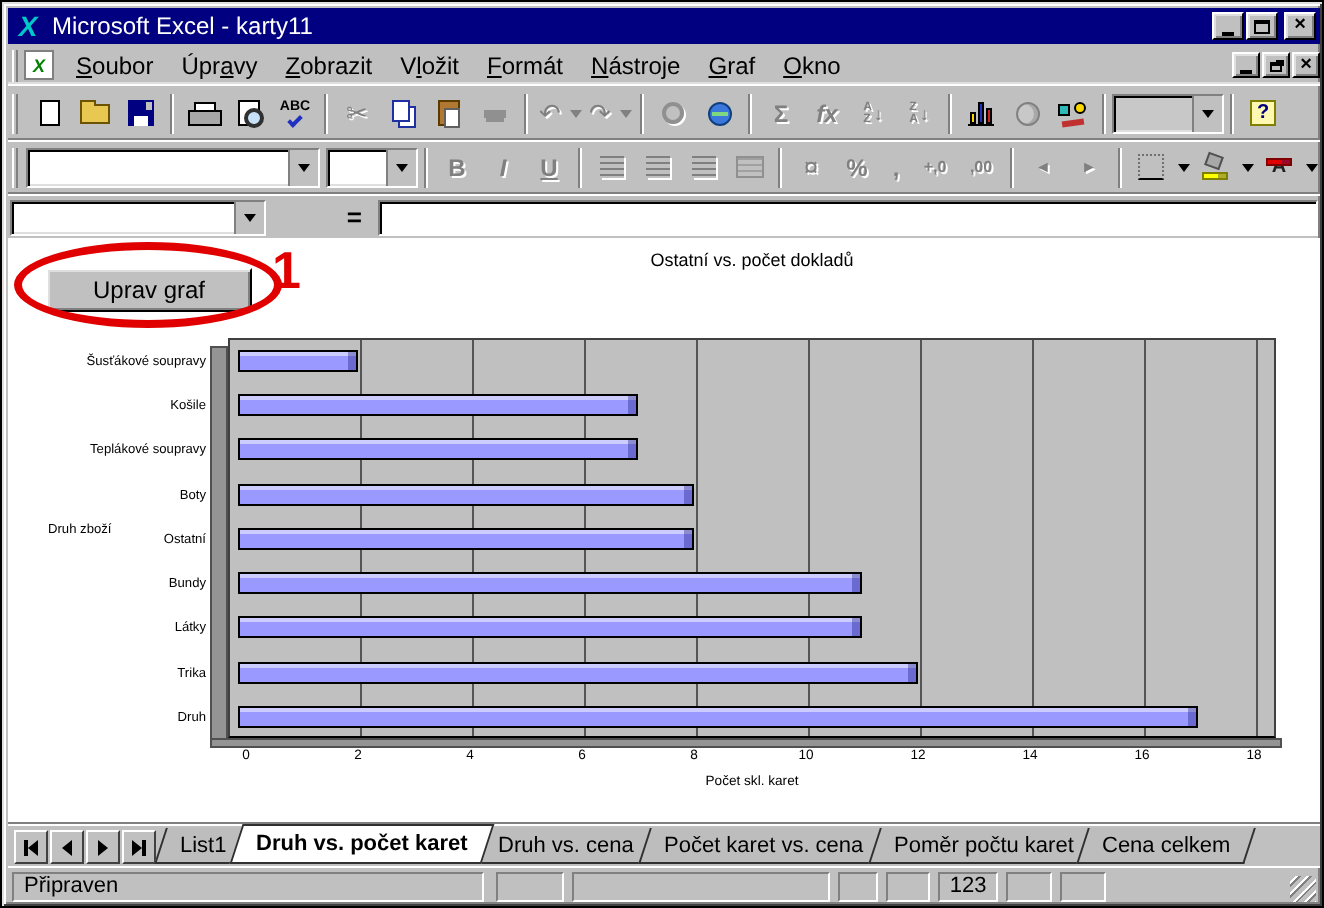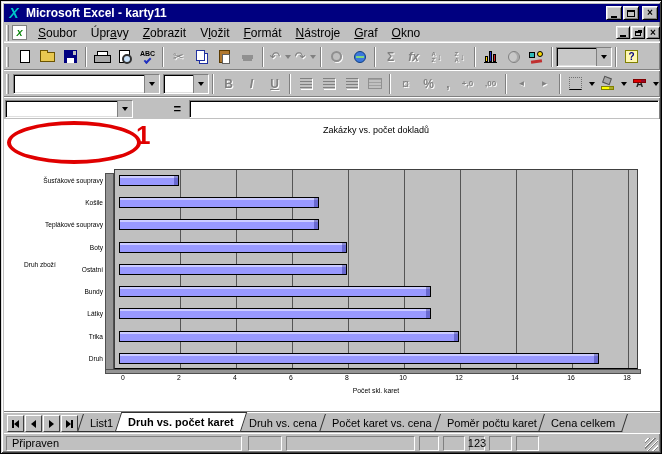--- a/index.html
+++ b/index.html
@@ -3,21 +3,21 @@
 <meta charset="utf-8">
 <style>
   html,body{margin:0;padding:0;background:#808080;font-family:"Liberation Sans",sans-serif;}
   *{box-sizing:border-box;}
   #window{position:relative;width:662px;height:454px;background:#C0C0C0;
     border:1px solid #000;box-shadow:inset 1px 1px 0 #DFDFDF,inset -1px -1px 0 #404040,inset 2px 2px 0 #FFF,inset -2px -2px 0 #808080;
     overflow:hidden;}
   
   #titlebar{position:absolute;left:3px;top:3px;width:656px;height:18px;background:#000080;display:flex;align-items:center;padding:0 2px;}
   #titlebar .ticon{width:16px;height:14px;display:flex;align-items:center;justify-content:center;color:#00C8C8;font-weight:bold;font-size:14px;font-style:italic;}
-  #titlebar .ttext{color:#FFF;font-weight:bold;font-size:12px;margin-left:4px;flex:1;white-space:nowrap;}
+  #titlebar .ttext{color:#FFF;font-weight:normal;font-size:12px;margin-left:4px;flex:1;white-space:nowrap;}
   .wbtn{width:16px;height:14px;background:#C0C0C0;border:1px solid;border-color:#FFF #000 #000 #FFF;box-shadow:inset 1px 1px 0 #DFDFDF,inset -1px -1px 0 #808080;
     display:flex;align-items:center;justify-content:center;font-size:9px;font-weight:bold;color:#000;margin-left:1px;position:relative;}
   .wbtn.close{margin-left:3px;}
   .glyph-min{width:6px;height:2px;background:#000;margin-top:7px;}
   .glyph-max{width:8px;height:7px;border:1px solid #000;border-top:2px solid #000;}
   .glyph-restore{width:6px;height:5px;border:1px solid #000;border-top:2px solid #000;box-shadow:2px -2px 0 -1px #000;margin-top:2px;}
   .glyph-x{font-size:10px;font-weight:bold;line-height:10px;}
   
   #menubar{position:absolute;left:3px;top:22px;width:656px;height:20px;display:flex;align-items:center;border-bottom:1px solid #FFF;box-shadow:0 -1px 0 #DFDFDF inset;}
   #menubar .grip{width:3px;height:16px;border-left:1px solid #FFF;border-right:1px solid #808080;margin:0 3px 0 2px;}
@@ -382,24 +382,25 @@
           <span class="arr"></span>
         </span>
     </span>
     <span id="eqzone">
       <span class="eq">=</span>
     </span>
     <span id="formulafield"></span>
   </div>
 
   <div id="content">
+    <div id="uprav-btn">Uprav graf</div>
     <div id="ellipse"></div>
     <div id="step-num">1</div>
 
-    <div id="chart-title">Zakázky vs. počet dokladů</div>
+    <div id="chart-title">Ostatní vs. počet dokladů</div>
     <div id="wall"></div>
     <div id="floor"></div>
     <div id="plot">
         <div class="gridline" style="left: 65px;"></div>
         <div class="gridline" style="left: 121px;"></div>
         <div class="gridline" style="left: 177px;"></div>
         <div class="gridline" style="left: 233px;"></div>
         <div class="gridline" style="left: 289px;"></div>
         <div class="gridline" style="left: 345px;"></div>
         <div class="gridline" style="left: 401px;"></div>
@@ -479,20 +480,20 @@
       </span>
   </div>
 
   <div id="statusbar">
     <span id="status-msg" class="spanel">Připraven</span>
     <span id="status-panels" style="display:flex;gap:4px;margin-left:2px;">
         <span class="spanel" style="width: 34px; justify-content: center;"></span>
         <span class="spanel" style="width: 129px; justify-content: center;"></span>
         <span class="spanel" style="width: 20px; justify-content: center;"></span>
         <span class="spanel" style="width: 22px; justify-content: center;"></span>
-        <span class="spanel" style="width: 16px; justify-content: center;">123</span>
+        <span class="spanel" style="width: 30px; justify-content: center;">123</span>
         <span class="spanel" style="width: 23px; justify-content: center;"></span>
         <span class="spanel" style="width: 23px; justify-content: center;"></span>
       </span>
     <span id="grip"></span>
   </div>
 
 </div>
 
 </body></html>

